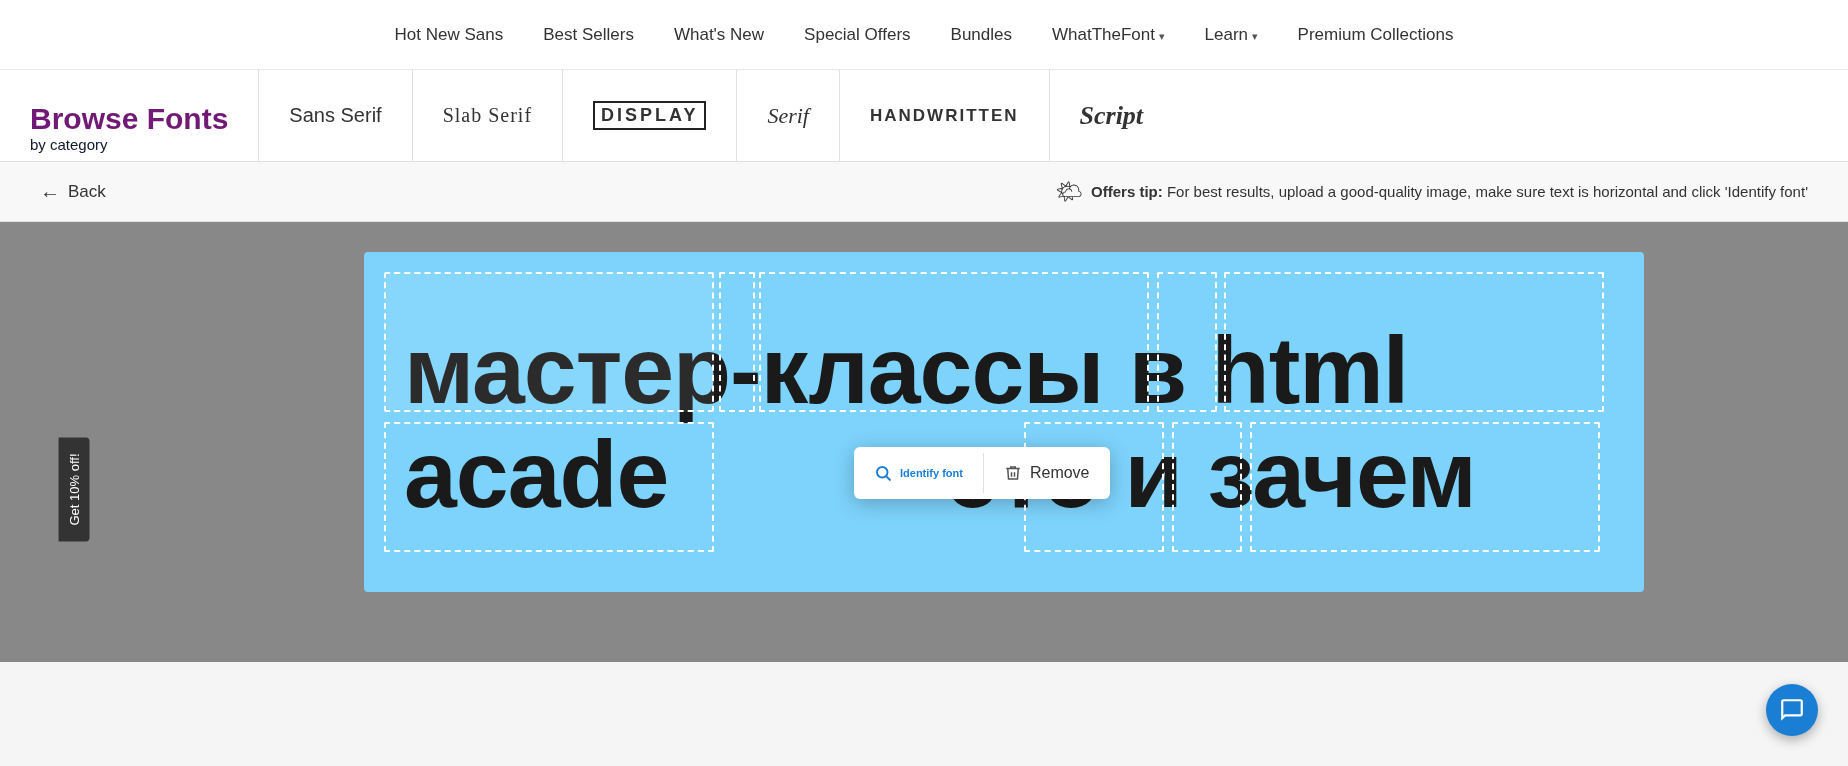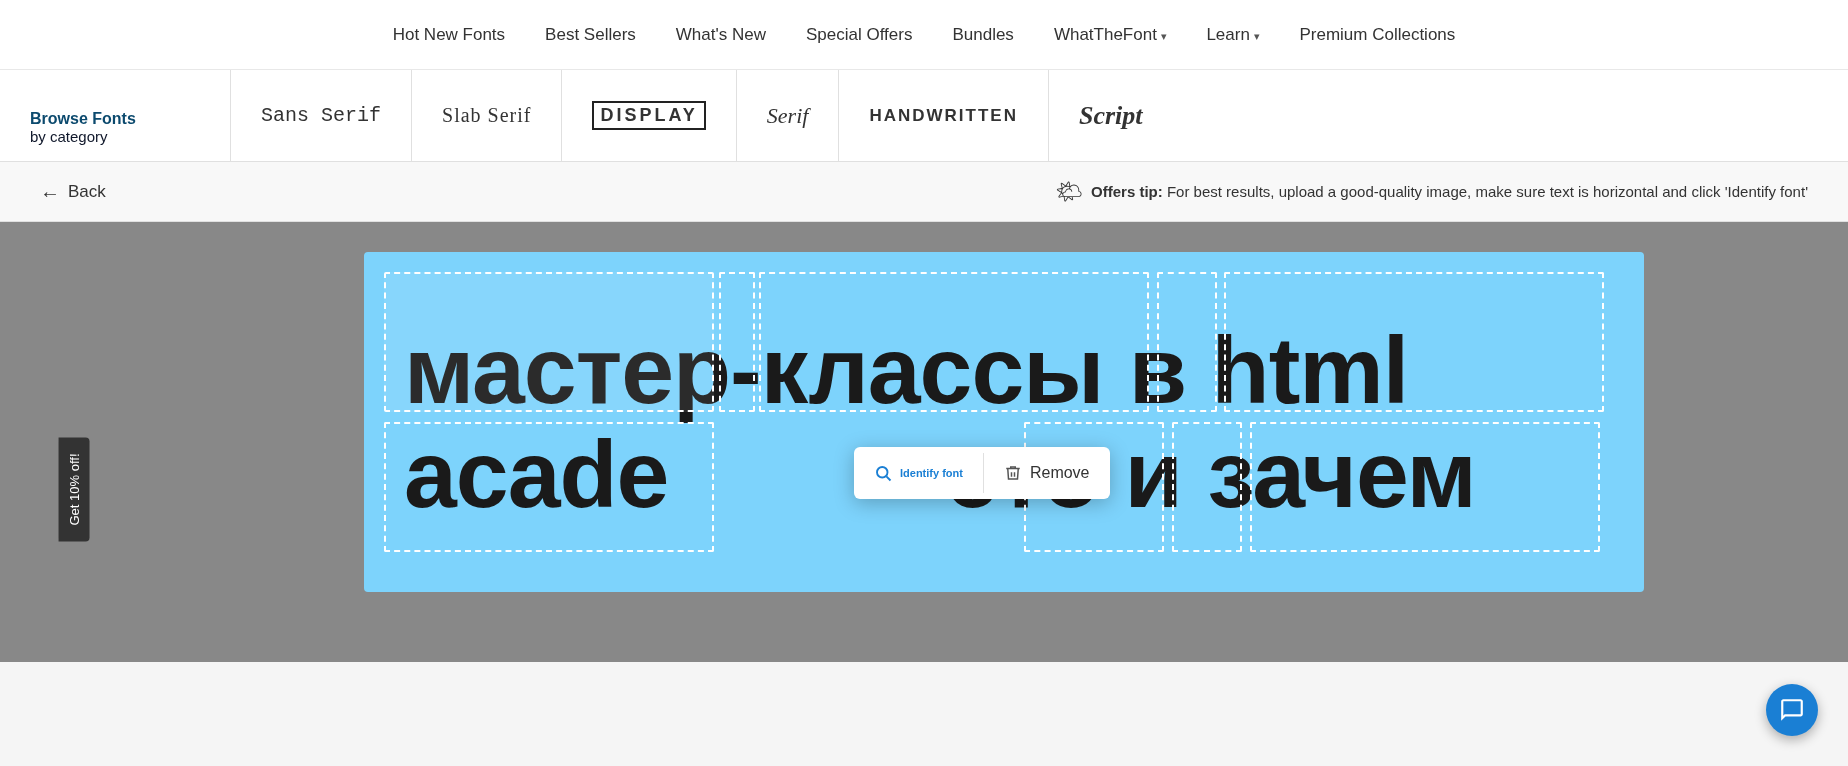--- a/index.html
+++ b/index.html
@@ -39,23 +39,23 @@
       display: flex;
       align-items: center;
       border-bottom: 1px solid #e0e0e0;
       padding: 0 0 0 30px;
     }
     .browse-label {
       min-width: 200px;
       padding-right: 30px;
     }
     .browse-label .title {
-      font-size: 16px;
+      font-size: 30px;
       font-weight: 700;
-      color: #0c4a6e;
+      color: #701a75;
       margin-top: 24px;
     }
     .browse-label .subtitle {
       font-size: 15px;
       color: #0f172a;
     }
     .category-items {
       display: flex;
       align-items: center;
       height: 100%;
@@ -66,21 +66,21 @@
       align-items: center;
       justify-content: center;
       height: 100%;
       padding: 0 30px;
       border-left: 1px solid #e0e0e0;
       cursor: pointer;
       font-size: 20px;
       color: #333;
       white-space: nowrap;
     }
-    .cat-sans { font-family: Liberation Mono, monospace; font-weight: 400; }
+    .cat-sans { font-family: Liberation Sans, sans-serif; font-weight: 400; }
     .cat-slab { font-family: Georgia, serif; font-weight: 400; letter-spacing: 1px; }
     .cat-serif { font-family: Georgia, serif; font-style: italic; font-size: 22px; }
     .cat-display { font-family: Arial, sans-serif; font-weight: 900; letter-spacing: 3px; font-size: 18px; text-transform: uppercase; border: 2px solid #222; padding: 2px 6px; }
     .cat-handwritten { font-family: Arial, sans-serif; font-weight: 900; letter-spacing: 2px; font-size: 17px; text-transform: uppercase; }
     .cat-script { font-family: Georgia, serif; font-style: italic; font-size: 26px; font-weight: 700; }
 
     
     .back-bar {
       background: #f8f8f8;
       height: 60px;
@@ -244,21 +244,21 @@
       z-index: 100;
     }
     .chat-bubble svg { width: 26px; height: 26px; fill: white; }
   </style>
 </head>
 <body>
 
 <nav class="top-nav">
   <ul>
     <li>
-      <a href="#">Hot New Fonts</a>
+      <a href="#">Hot New Sans</a>
     </li>
     <li>
       <a href="#">Best Sellers</a>
     </li>
     <li>
       <a href="#">What's New</a>
     </li>
     <li>
       <a href="#">Special Offers</a>
     </li>

